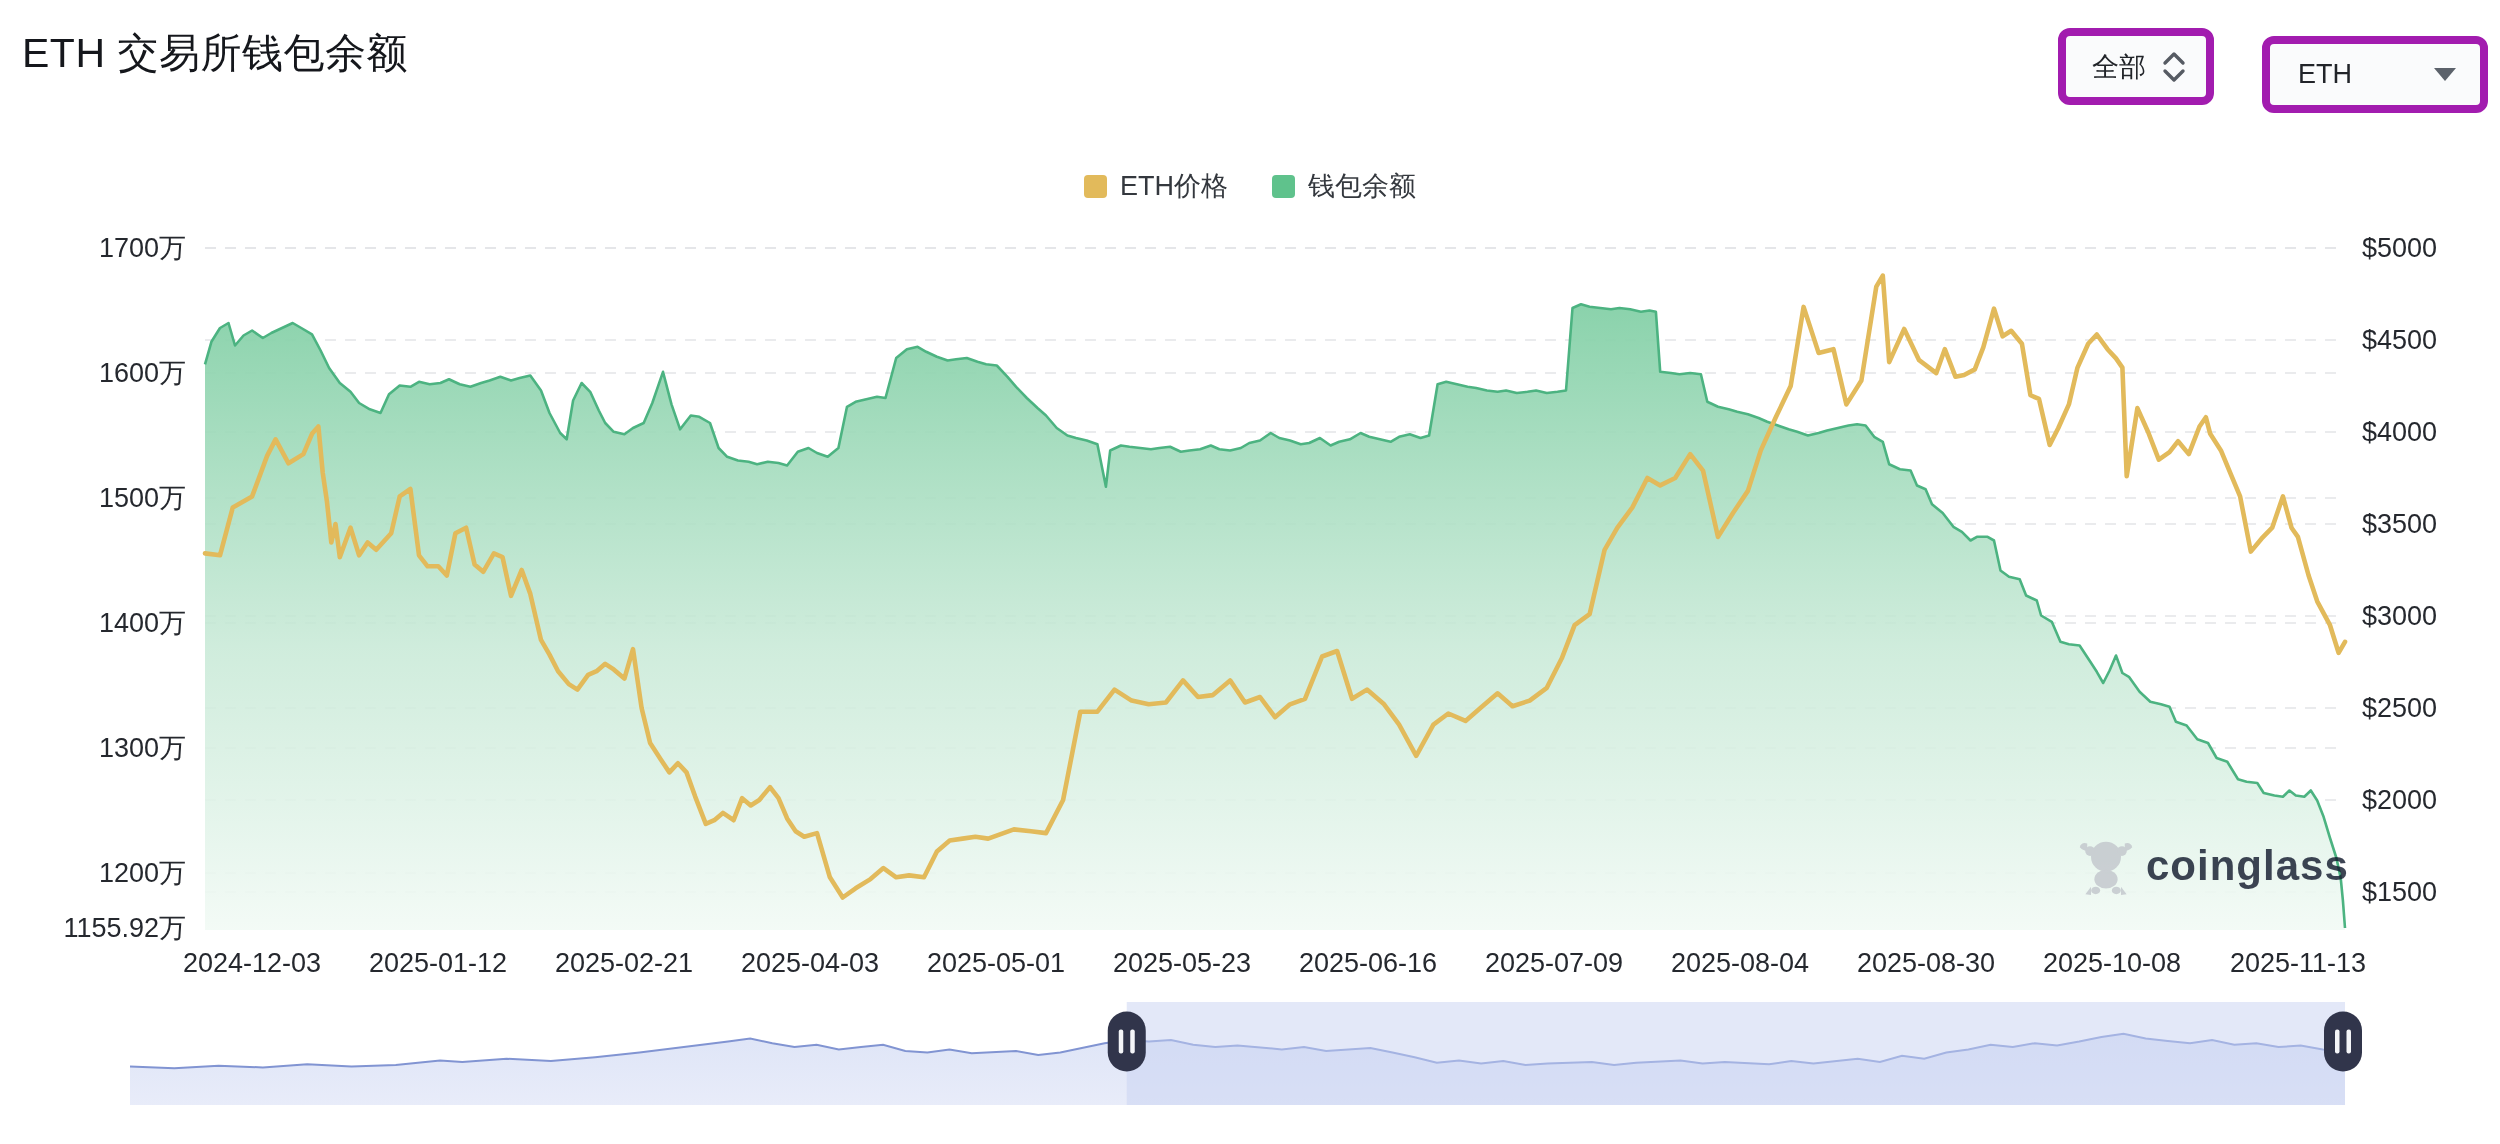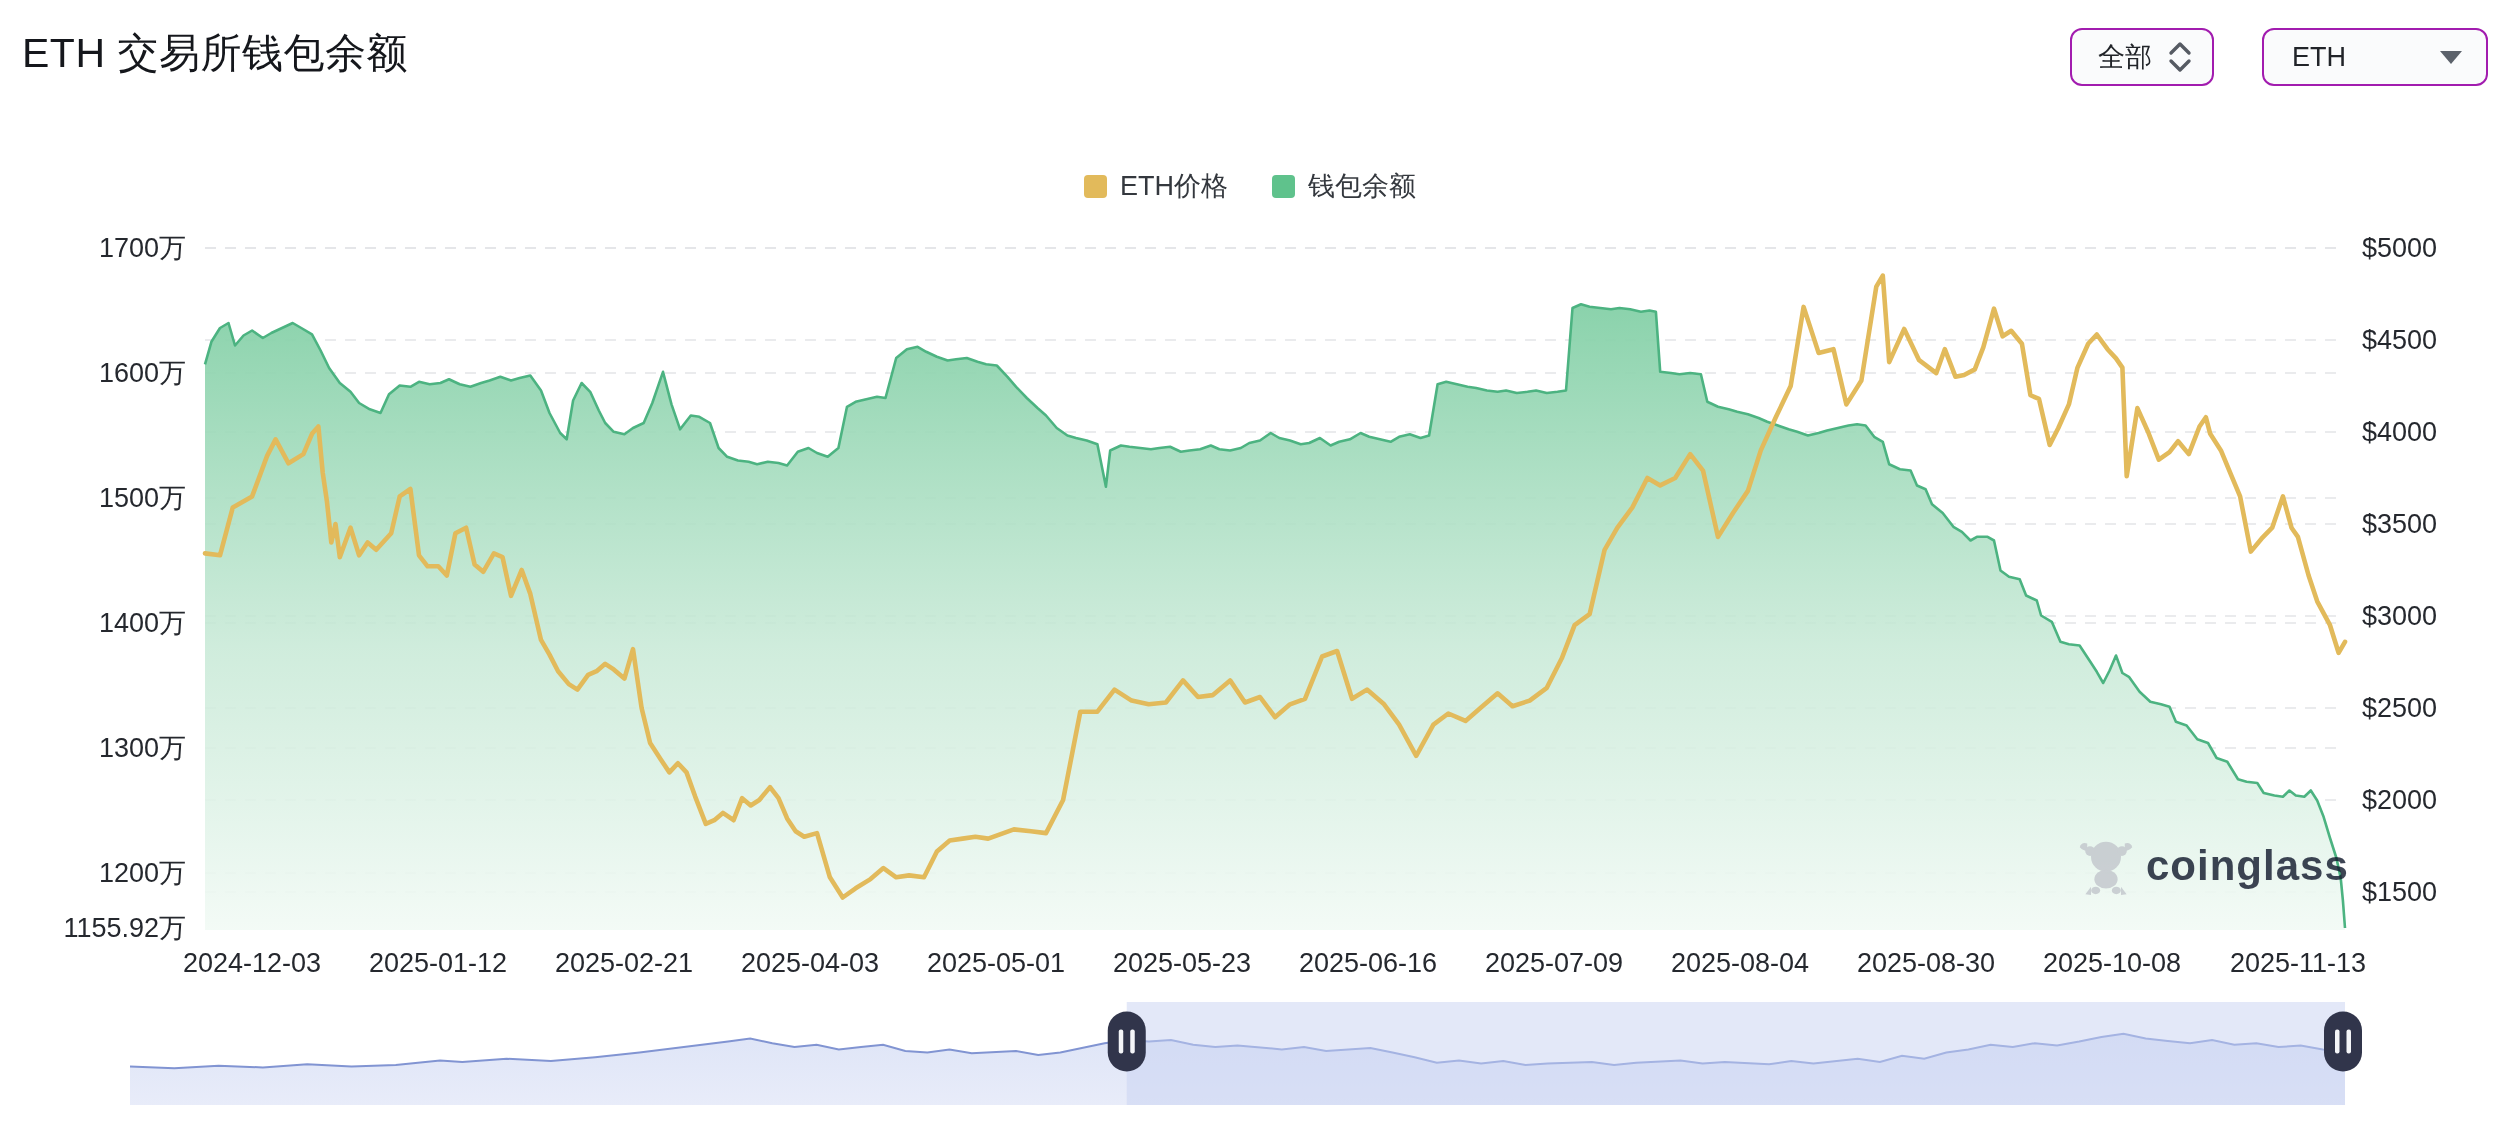--- a/index.html
+++ b/index.html
@@ -1,23 +1,23 @@
 <!DOCTYPE html>
 <html><head>
 <meta charset="utf-8">
 <style>
   html,body{margin:0;padding:0;background:#fff;}
   body{font-family:"Liberation Sans","DejaVu Sans",sans-serif;}
   #stage{position:relative;width:2500px;height:1144px;background:#fff;overflow:hidden;}
   #chart-svg{position:absolute;left:0;top:0;}
   .page-title{position:absolute;left:22px;top:26px;font-size:41px;font-weight:400;color:#15171c;letter-spacing:.5px;}
   .controls{position:absolute;top:28px;right:12px;display:flex;gap:48px;}
-  .ctl-btn{height:58px;display:flex;align-items:center;background:#fafbfc;border:2px solid #a21caf;border-radius:12px;box-sizing:border-box;cursor:pointer;color:#212429;font-size:27px;}
+  .ctl-btn{height:77px;display:flex;align-items:center;background:#fafbfc;border:8px solid #a21caf;border-radius:12px;box-sizing:border-box;cursor:pointer;color:#212429;font-size:27px;}
   .ctl-btn.range{padding:0 20px 0 26px;gap:16px;}
-  .ctl-btn.coin{width:226px;padding:0 24px 0 28px;justify-content:space-between;}
+  .ctl-btn.coin{width:226px;padding:0 24px 0 28px;justify-content:space-between;margin-top:8px;}
   .updown{display:flex;flex-direction:column;gap:2px;color:#565b63;}
   .updown svg{display:block;}
   .caret-down{width:0;height:0;border-left:11px solid transparent;border-right:11px solid transparent;border-top:13px solid #5c626b;}
   .legend{position:absolute;top:168px;left:0;width:100%;display:flex;justify-content:center;gap:44px;pointer-events:none;}
   .legend-item{display:flex;align-items:center;gap:13px;pointer-events:auto;cursor:pointer;}
   .legend-swatch{width:23px;height:23px;border-radius:4px;}
   .legend-label{font-size:27px;color:#34383e;}
   .watermark{position:absolute;left:2076px;top:836px;display:flex;align-items:center;gap:10px;opacity:.8;pointer-events:none;}
   .watermark-text{font-size:42px;font-weight:700;color:#0f172a;letter-spacing:1px;}
   .plot-hover{position:absolute;left:205px;top:230px;width:2140px;height:700px;}

